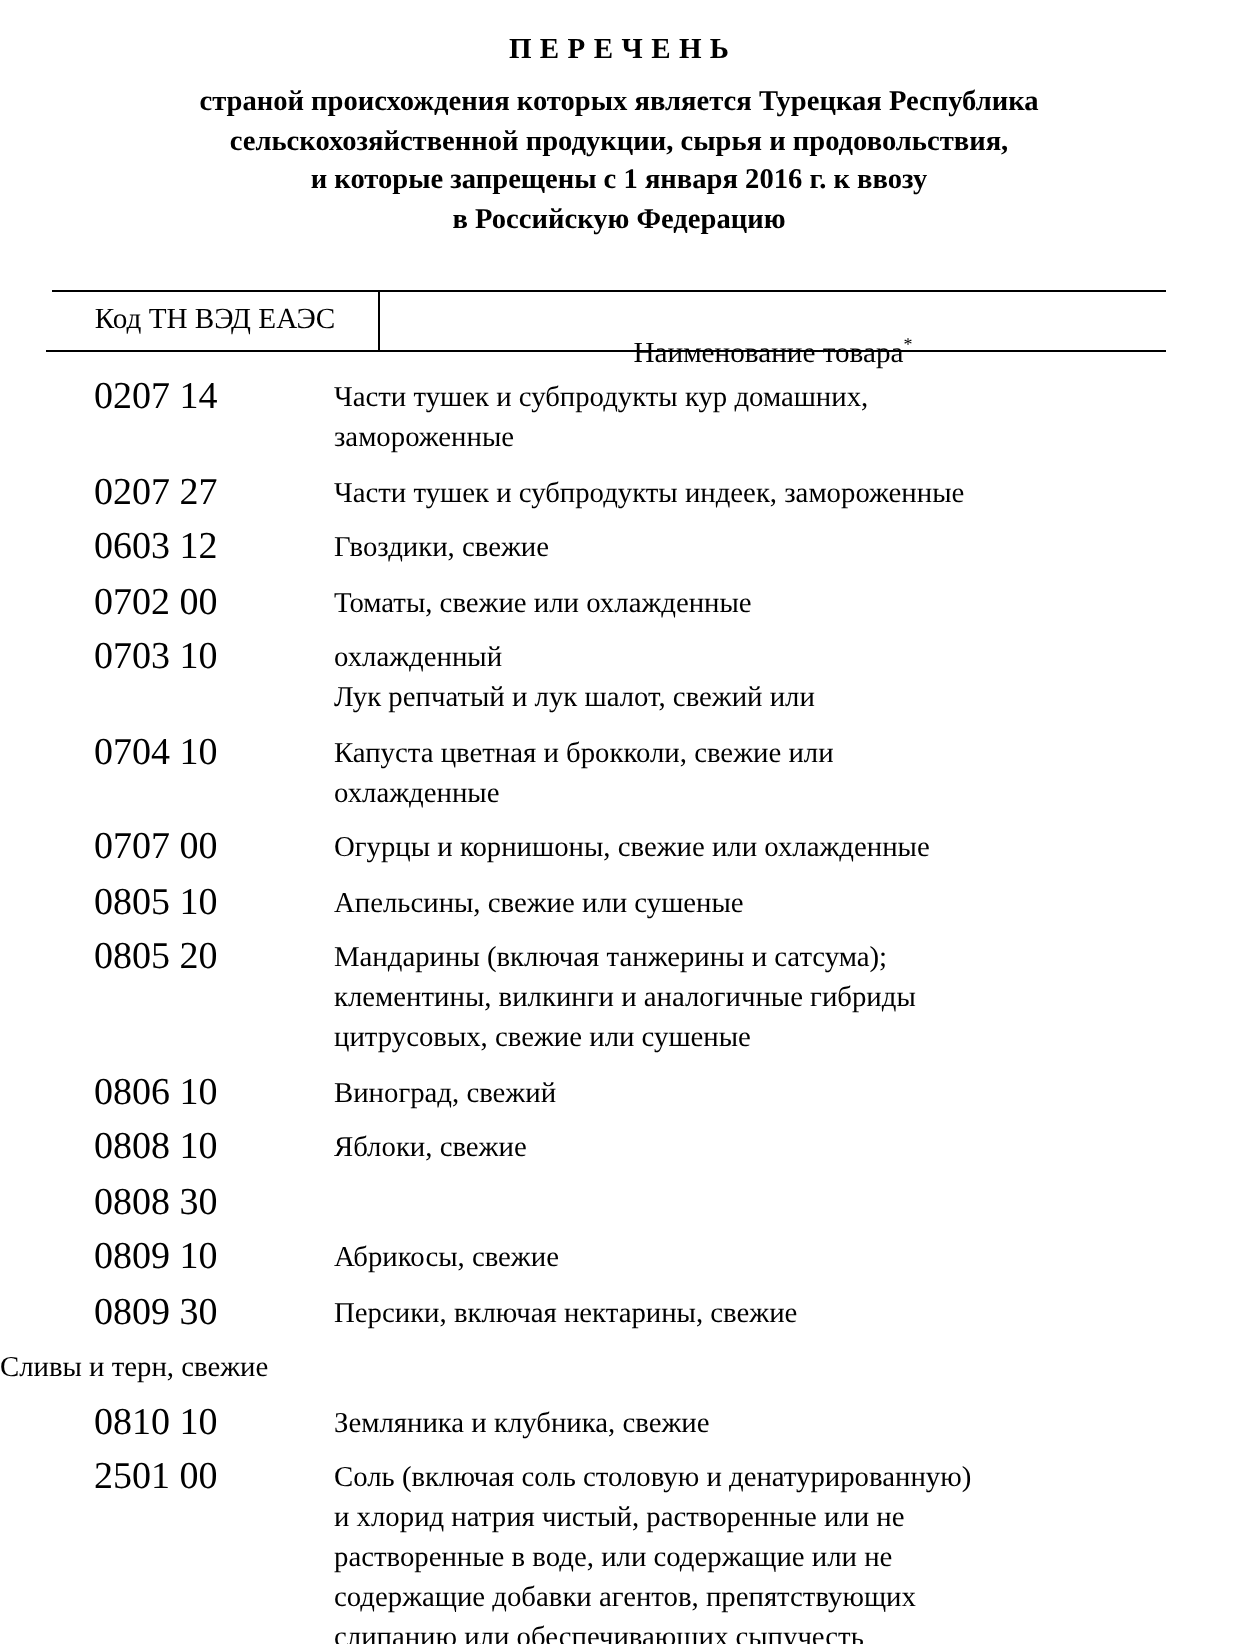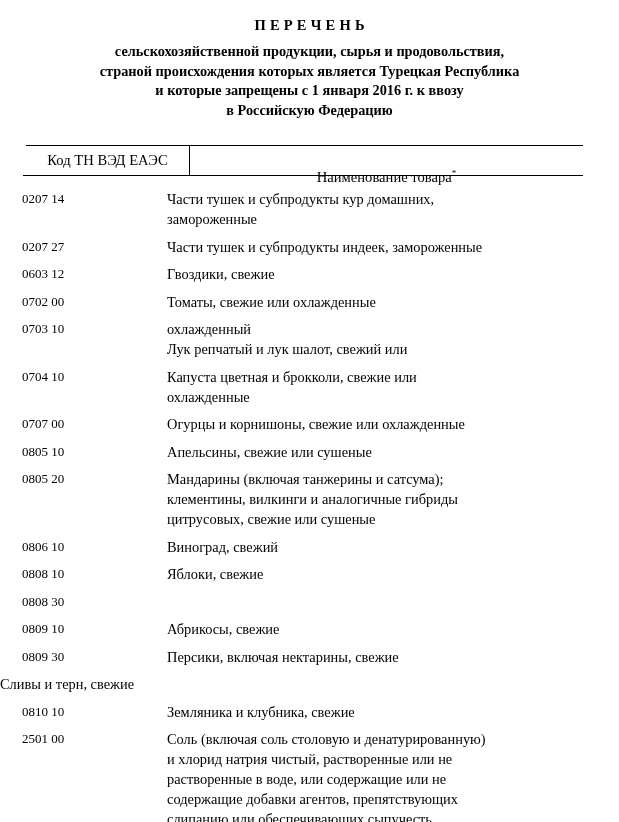--- a/index.html
+++ b/index.html
@@ -100,23 +100,23 @@
   .rows {
     margin-top: 15px;
   }
   .row {
     display: flex;
     align-items: flex-start;
     margin-bottom: 7.5px;
   }
   .cell-code {
     flex: 0 0 167px;
-    padding-left: 22px;
+    padding-left: 47px;
     box-sizing: border-box;
-    font-size: 13px;
+    font-size: 19px;
     line-height: 20px;
     white-space: nowrap;
   }
   .cell-name {
     flex: 1 1 auto;
     padding-right: 11px;
     font-size: 14.4px;
     line-height: 20px;
   }
   .cell-name .ln {
@@ -125,22 +125,22 @@
   }
 </style>
 </head>
 <body>
 
 <div class="page">
 
   <div class="title-block">
     <h1 class="doc-title">ПЕРЕЧЕНЬ</h1>
     <div class="subtitle">
+      <div>страной происхождения которых является Турецкая Республика</div>
       <div>сельскохозяйственной продукции, сырья и продовольствия,</div>
-      <div>страной происхождения которых является Турецкая Республика</div>
       <div>и которые запрещены с 1 января 2016 г. к ввозу</div>
       <div>в Российскую Федерацию</div>
     </div>
   </div>
 
   <div class="table-wrap">
     <div class="head-row">
       <div class="rule rule-top"></div>
       <div class="col-divider"></div>
       <div class="head-code">Код ТН ВЭД ЕАЭС</div>

